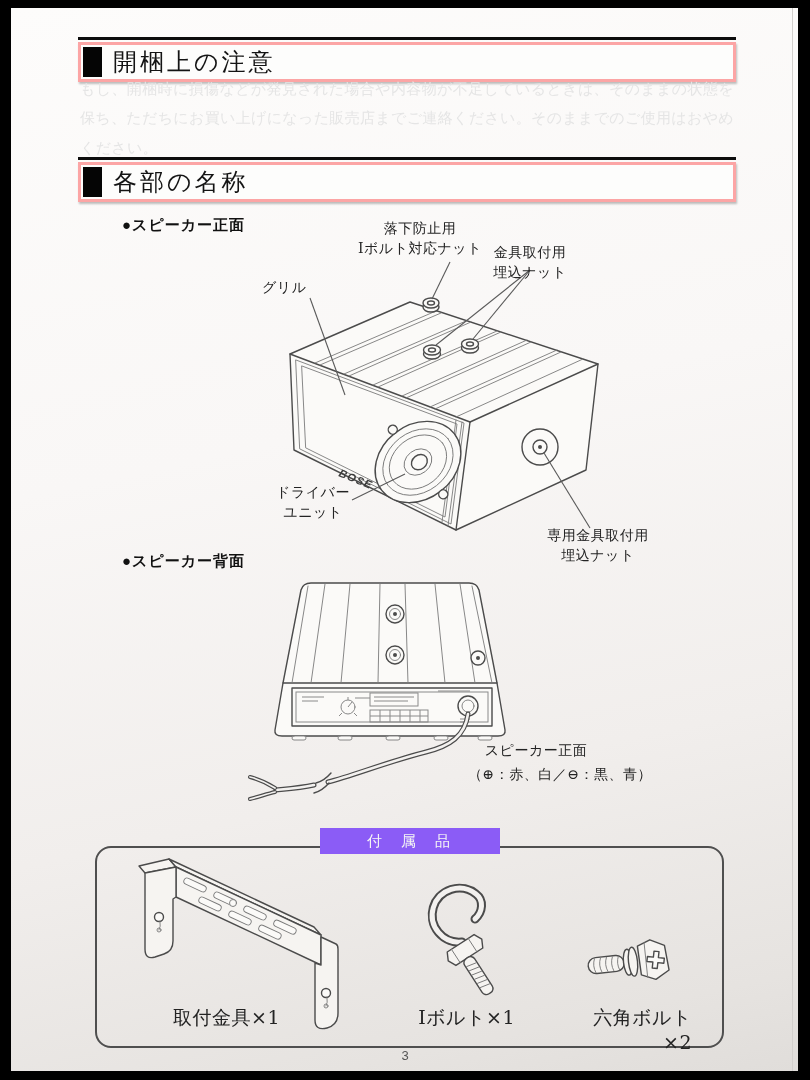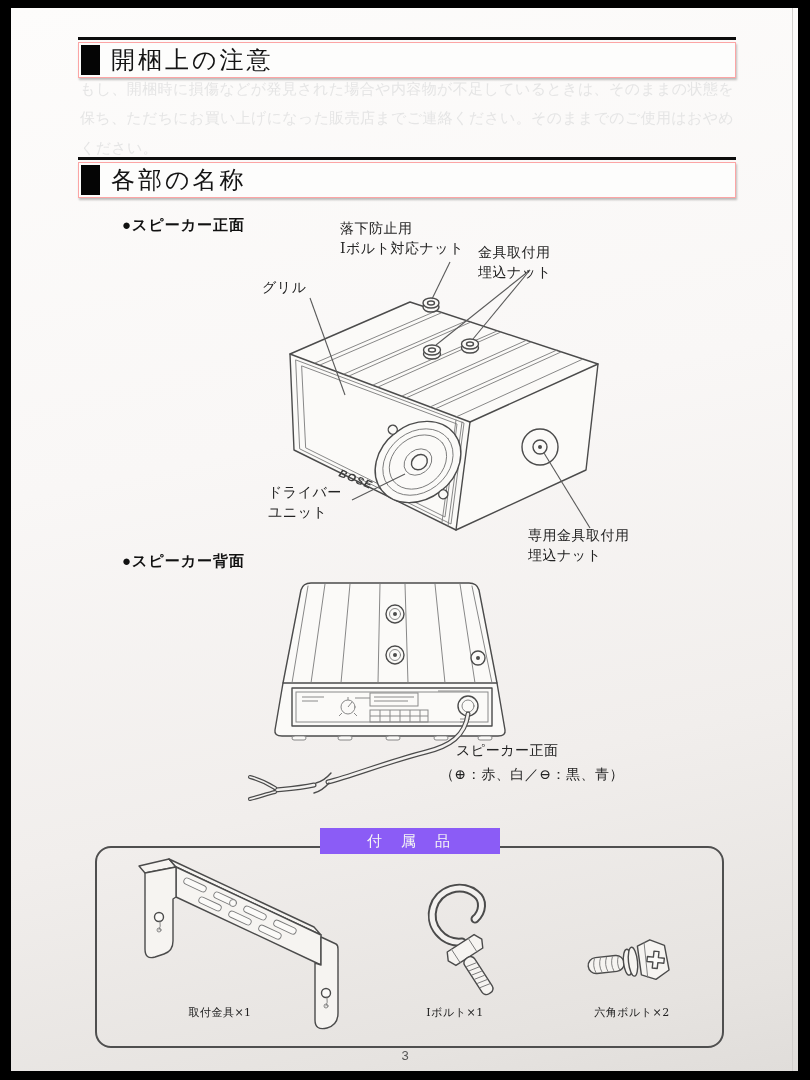--- a/index.html
+++ b/index.html
@@ -5,54 +5,54 @@
   html,body{margin:0;padding:0;background:#000;}
   .stage{position:relative;width:810px;height:1080px;background:#000;overflow:hidden;
          font-family:"DejaVu Serif","Liberation Serif",serif;color:#1f1f1f;}
   .paper{position:absolute;left:11px;top:8px;width:787px;height:1063px;
          background:linear-gradient(168deg,#fdfcfb 0%,#f9f7f6 40%,#f1eeec 70%,#e6e3e0 92%,#e0ddda 100%);}
   .page-edge-line{position:absolute;top:0;bottom:0;right:5px;width:1px;background:#d2cfcc;}
 
   
   .section-header{position:absolute;left:78px;width:658px;}
   .hdr-rule{height:3px;background:#0d0d0d;margin-bottom:2px;}
-  .hdr-box{border:1px solid #fca5a5;background:#fdfdfc;height:34px;display:flex;align-items:stretch;
+  .hdr-box{border:3px solid #fca5a5;background:#fdfdfc;height:34px;display:flex;align-items:stretch;
            box-shadow:1px 2px 2px rgba(0,0,0,0.25);}
   .hdr-square{width:19px;background:#050505;margin:2px 0 2px 2px;}
   .hdr-title{font-size:24px;letter-spacing:3px;line-height:34px;padding-left:11px;color:#141414;}
 
   .body-text{position:absolute;left:80px;top:75px;width:654px;font-size:15px;line-height:1.95;
              letter-spacing:0.3px;color:#e5e5e5;text-align:justify;}
 
   .subhead{position:absolute;font-family:"Liberation Sans","DejaVu Sans",sans-serif;
            font-weight:bold;font-size:15px;color:#111;letter-spacing:1px;}
 
   .callout-label{position:absolute;font-size:14px;line-height:1.4;color:#232323;
-                 white-space:pre-line;letter-spacing:0.5px;}
+                 white-space:pre-line;text-align:center;letter-spacing:0.5px;}
   .callout-label.left{text-align:left;}
 
   svg{position:absolute;overflow:visible;}
   .ln{stroke:#4b4b4b;stroke-width:1.4;fill:none;stroke-linecap:round;stroke-linejoin:round;}
   .ln-thin{stroke:#7a7a7a;stroke-width:0.9;fill:none;stroke-linecap:round;stroke-linejoin:round;}
   .fillp{fill:#fbfaf8;}
   .fillp2{fill:#f6f4f1;}
   .callout{stroke:#5a5a5a;stroke-width:1.1;fill:none;}
   .cord-outer{stroke:#4b4b4b;stroke-width:5;fill:none;stroke-linecap:round;}
   .cord-inner{stroke:#f3f1ef;stroke-width:2.6;fill:none;stroke-linecap:round;}
   .bose{font-family:"Liberation Sans","DejaVu Sans",sans-serif;font-weight:bold;font-style:italic;
         font-size:11px;letter-spacing:1px;fill:#3d3d3d;}
   .tiny{stroke:#8a8a8a;stroke-width:1;fill:none;}
 
   
   .acc-box{position:absolute;left:95px;top:846px;width:625px;height:198px;
            border:2px solid #4f4f4f;border-radius:16px;}
   .acc-title{position:absolute;left:50%;top:-20px;transform:translateX(-50%);
              width:180px;height:26px;background:#8b5cf6;color:#f5f5f5;
              font-size:15px;line-height:26px;text-align:center;letter-spacing:2px;}
-  .acc-label{position:absolute;font-size:11px;color:#232323;text-align:center;letter-spacing:0.5px;}
+  .acc-label{position:absolute;font-size:19px;color:#232323;text-align:right;letter-spacing:0.5px;}
 
   .page-number{position:absolute;left:0;width:810px;top:1048px;text-align:center;
                font-size:13px;color:#555;font-family:"Liberation Sans","DejaVu Sans",sans-serif;}
 </style>
 </head>
 <body>
 
 <div class="stage">
   <div class="paper">
     <div class="page-edge-line"></div>

